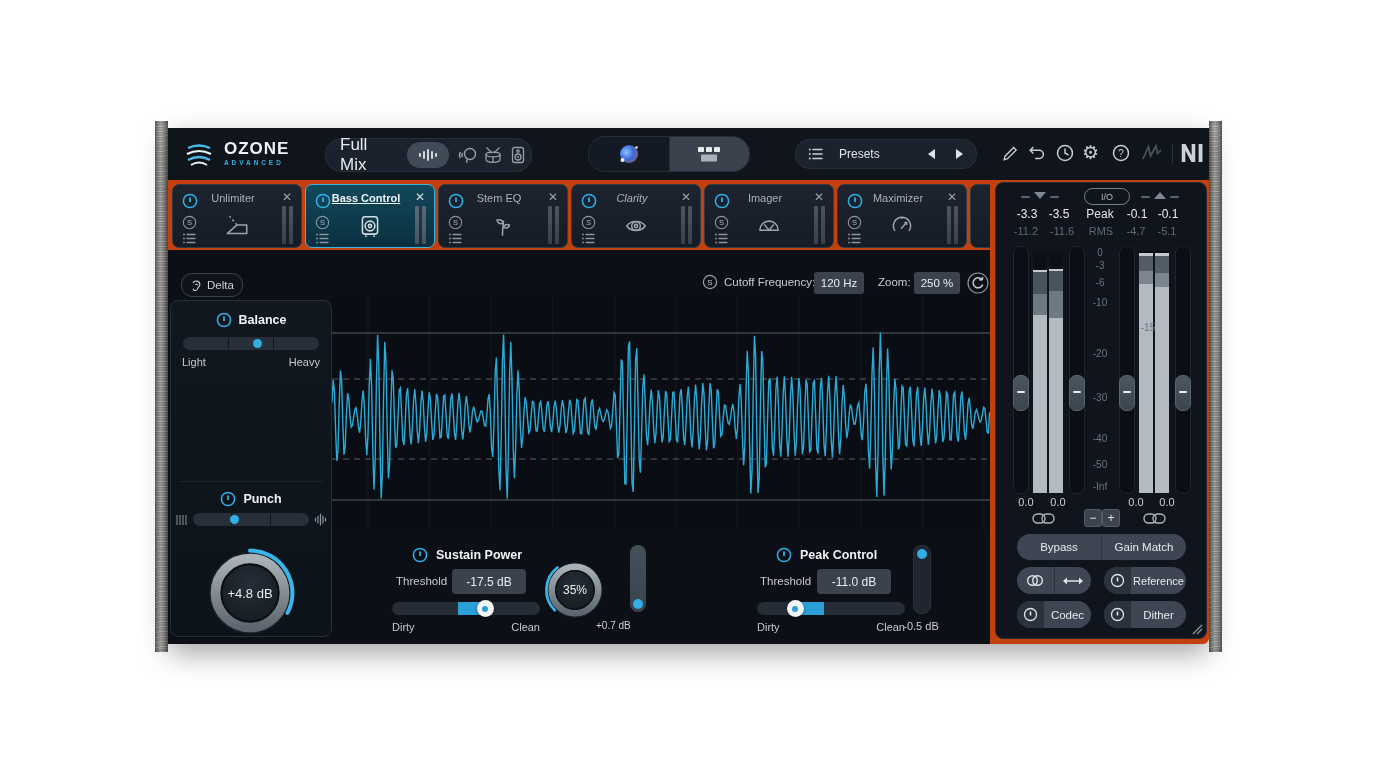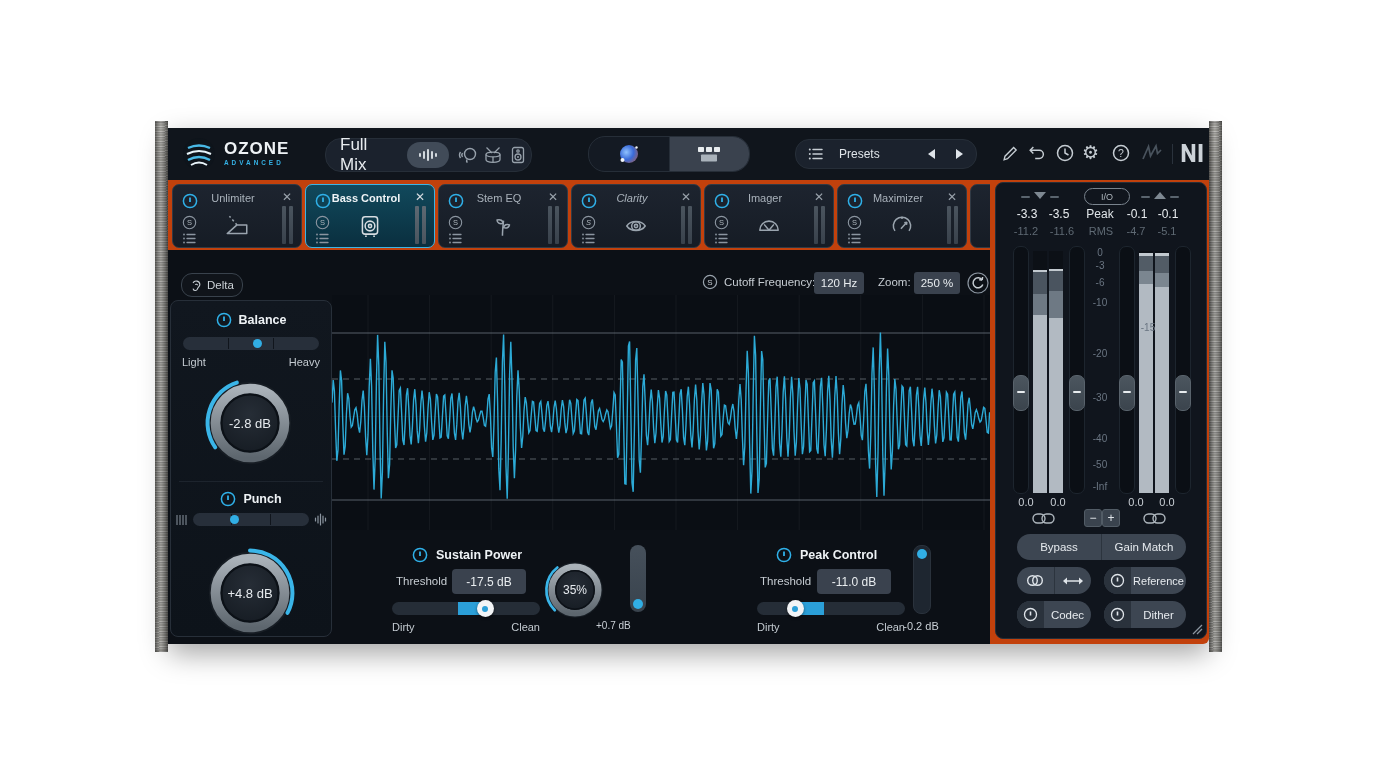--- a/index.html
+++ b/index.html
@@ -21,21 +21,21 @@
   .seg-sel{background:#414b58;border-radius:13px;display:flex;align-items:center;justify-content:center;}
   .hicon{width:26px;height:22px;display:flex;align-items:center;justify-content:center;}
   .tri-l{width:0;height:0;border-top:5px solid transparent;border-bottom:5px solid transparent;border-right:7px solid #dfe4e9;}
   .tri-r{width:0;height:0;border-top:5px solid transparent;border-bottom:5px solid transparent;border-left:7px solid #dfe4e9;}
   
   #tabstrip{position:absolute;left:0;top:54px;width:822px;height:66px;overflow:hidden;}
   .tab{position:absolute;top:2px;width:128px;height:62px;border-radius:7px;background:linear-gradient(180deg,#1d242f,#161c25);
     border:1px solid #313a45;}
   .tab.active{background:linear-gradient(180deg,#11495c,#0a2f3f);border:1.5px solid #3db4e4;}
   .tab .t-title{position:absolute;left:22px;right:30px;top:7px;text-align:center;font-size:11px;color:#a9b2bb;}
-  .tab.active .t-title{color:#eef3f6;font-weight:700;}
+  .tab.active .t-title{color:#eef3f6;font-weight:700;text-decoration:underline;}
   .t-close{position:absolute;right:9px;top:5px;font-size:12px;color:#9aa3ac;}
   .tab.active .t-close{color:#d7dde2;}
   .t-bars{position:absolute;right:8px;top:21px;display:flex;gap:3px;}
   .t-bars i{display:block;width:4px;height:38px;background:linear-gradient(180deg,#4b555f,#39424c);border-radius:1px;}
   .tab.active .t-bars i{background:linear-gradient(180deg,#5e6973,#49545e);}
   .t-icon{position:absolute;left:40px;top:24px;width:48px;height:34px;display:flex;align-items:center;justify-content:center;}
   
   #main-bg{position:absolute;left:0;top:122px;width:822px;height:394px;background:#0c1016;}
   .pillbtn{border:1px solid #39424c;border-radius:11px;display:flex;align-items:center;justify-content:center;gap:5px;
     color:#cdd3d8;font-size:11.5px;background:rgba(255,255,255,0.02);}
@@ -476,29 +476,20 @@
         </svg>
         <span class="sec-title">Balance</span>
       </div>
       <div class="hslider" id="balance-slider" style="left:12px;top:36px;width:136px">
         <span class="tick" style="left:45px"></span>
           <span class="tick" style="left:90px"></span>
         <span class="dot" style="left: calc(54.5% - 4.5px);"></span>
       </div>
       <span class="minmax abs" style="left:11px;top:55px">Light</span>
       <span class="minmax abs" style="right:11px;top:55px">Heavy</span>
-      <div class="knob" id="knob-balance" style="left:33px;top:76px;width:92px;height:92px">
-          <svg width="92" height="92" viewBox="0 0 104 104">
-            <circle cx="52" cy="52" r="45" fill="none" stroke="#171d24" stroke-width="3"></circle>
-            <circle cx="52" cy="52" r="39" fill="none" stroke="url(#ringGrad)" stroke-width="11"></circle>
-            <circle cx="52" cy="52" r="32" fill="url(#faceGrad)" stroke="#0c1117" stroke-width="2"></circle>
-            <path d="M 12.68 79.53 A 48 48 0 0 1 37.17 6.35" fill="none" stroke="#3ab5e8" stroke-width="4.5" stroke-linecap="round"></path>
-          </svg>
-          <div class="kval">-2.8 dB</div>
-        </div>
 
       <div class="abs" style="left:8px;top:180px;width:144px;height:1px;background:#1d242d"></div>
 
       <div class="abs" style="left:0;top:190px;width:160px;display:flex;justify-content:center;gap:7px;align-items:center">
         <svg width="16" height="16" viewBox="0 0 16 16">
           <circle cx="8" cy="8" r="6.6" fill="none" stroke="#2fb0e8" stroke-width="1.5"></circle>
           <line x1="8" y1="4.6" x2="8" y2="9" stroke="#2fb0e8" stroke-width="1.8"></line>
         </svg>
         <span class="sec-title">Punch</span>
       </div>
@@ -597,21 +588,21 @@
     <div class="valbox abs" style="left:649px;top:441px;width:74px;height:25px;font-size:12px;border-radius:4px">-11.0 dB</div>
     <div class="fill-slider abs" id="peak-slider" style="left:589px;top:474px;width:148px">
         <div class="fill" style="left: 26%; width: 19%;"></div>
         <div class="handle" style="left: calc(26% - 8.5px);"></div>
       </div>
     <span class="minmax abs" style="left:589px;top:493px">Dirty</span>
     <span class="minmax abs" style="left:695px;top:493px;width:42px;text-align:right">Clean</span>
     <div class="vfader-sm abs" style="left:745px;top:417px;background:#1e2630;border:1px solid #2a323c">
       <span style="position:absolute;left:3px;top:3px;width:10px;height:10px;border-radius:5px;background:#31aee4"></span>
     </div>
-    <span class="abs" style="left:723px;top:492px;width:60px;text-align:center;font-size:11px;color:#c9cfd5">-0.2 dB</span>
+    <span class="abs" style="left:723px;top:492px;width:60px;text-align:center;font-size:11px;color:#c9cfd5">-0.5 dB</span>
 
     <div id="meter-panel">
       <span class="dash abs" style="left:25px;top:13px"></span>
       <span class="tri-dn abs" style="left:38px;top:9px"></span>
       <span class="dash abs" style="left:54px;top:13px"></span>
       <div class="abs" style="left:88px;top:5px;width:44px;height:15px;border:1px solid #79838d;border-radius:9px;display:flex;align-items:center;justify-content:center;font-size:9px;color:#aeb6bd">I/O</div>
       <span class="dash abs" style="left:145px;top:13px"></span>
       <span class="tri-up abs" style="left:158px;top:9px"></span>
       <span class="dash abs" style="left:174px;top:13px"></span>
 

